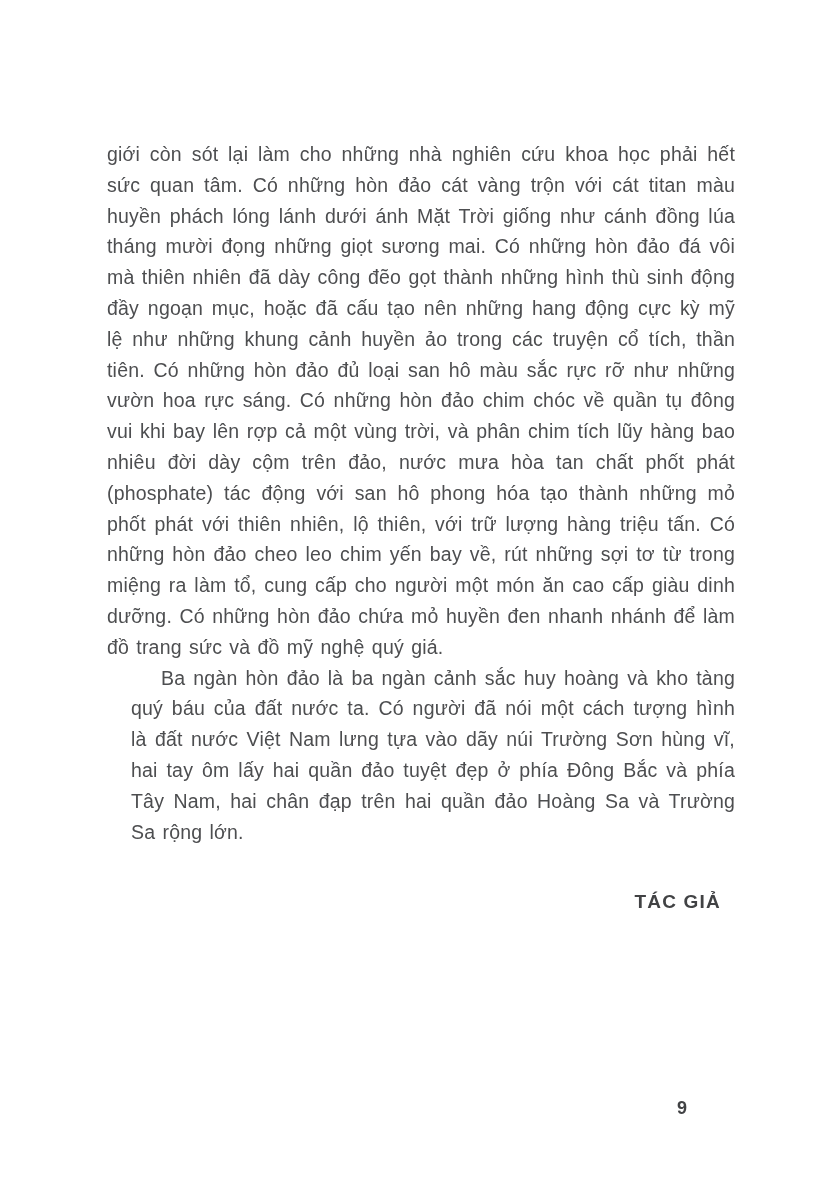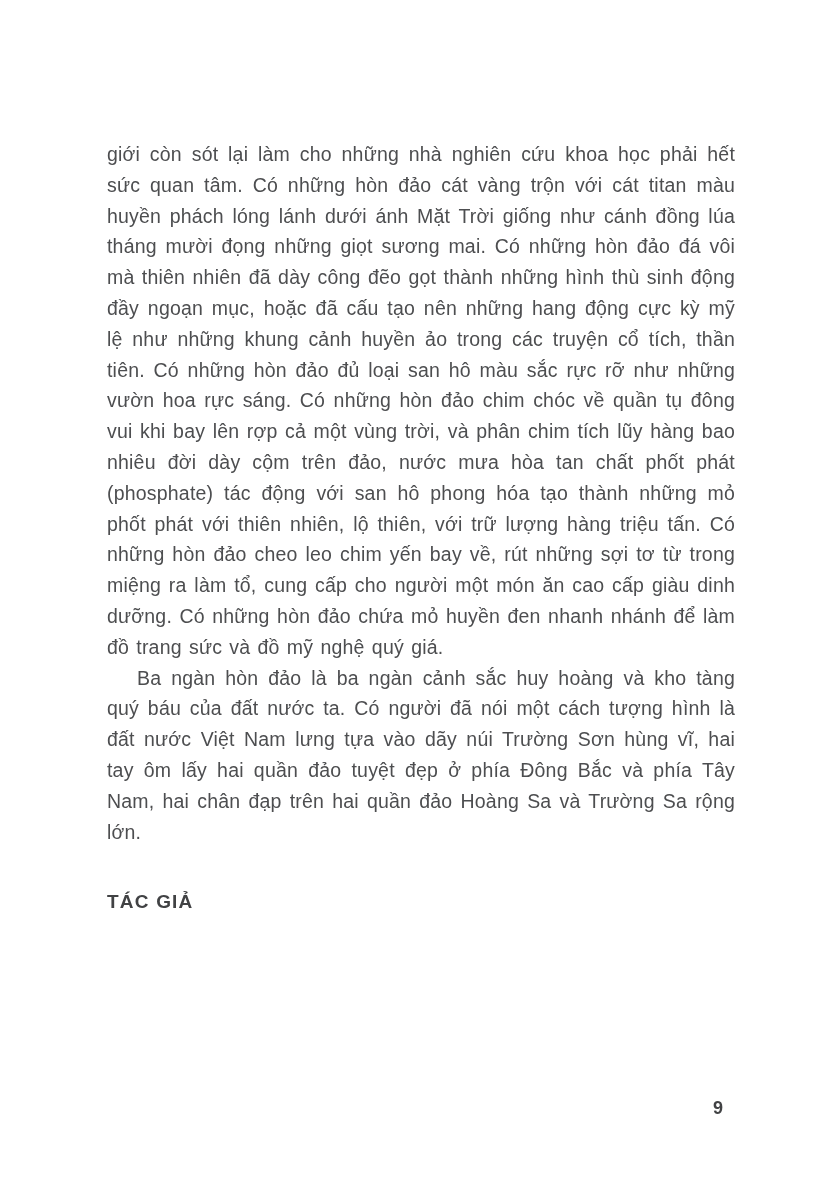--- a/index.html
+++ b/index.html
@@ -11,46 +11,46 @@
     width: 840px;
     height: 1200px;
     font-family: "Liberation Sans", sans-serif;
   }
   .page {
     position: relative;
     width: 795px;
     height: 1200px;
     background: #ffffff;
     overflow: hidden;
-    padding-left: 36px;
   }
   .text-block {
     position: absolute;
     left: 107px;
     top: 139px;
     width: 628px;
     color: #4d4e50;
   }
   .para {
     margin: 0;
     font-size: 19.5px;
     line-height: 30.8px;
     text-align: justify;
     letter-spacing: 0.2px;
     word-spacing: 1.6px;
   }
   .para.indent {
     text-indent: 30px;
+    margin-left: 24px;
   }
   .signature {
-    margin: 44px 1px 0 0;
+    margin: 44px 14px 0 0;
     font-size: 19px;
     font-weight: bold;
     letter-spacing: 1.2px;
-    text-align: left;
+    text-align: right;
     color: #414244;
   }
   .page-number {
     position: absolute;
     top: 1098px;
     right: 108px;
     font-size: 18px;
     font-weight: bold;
     color: #414244;
   }

